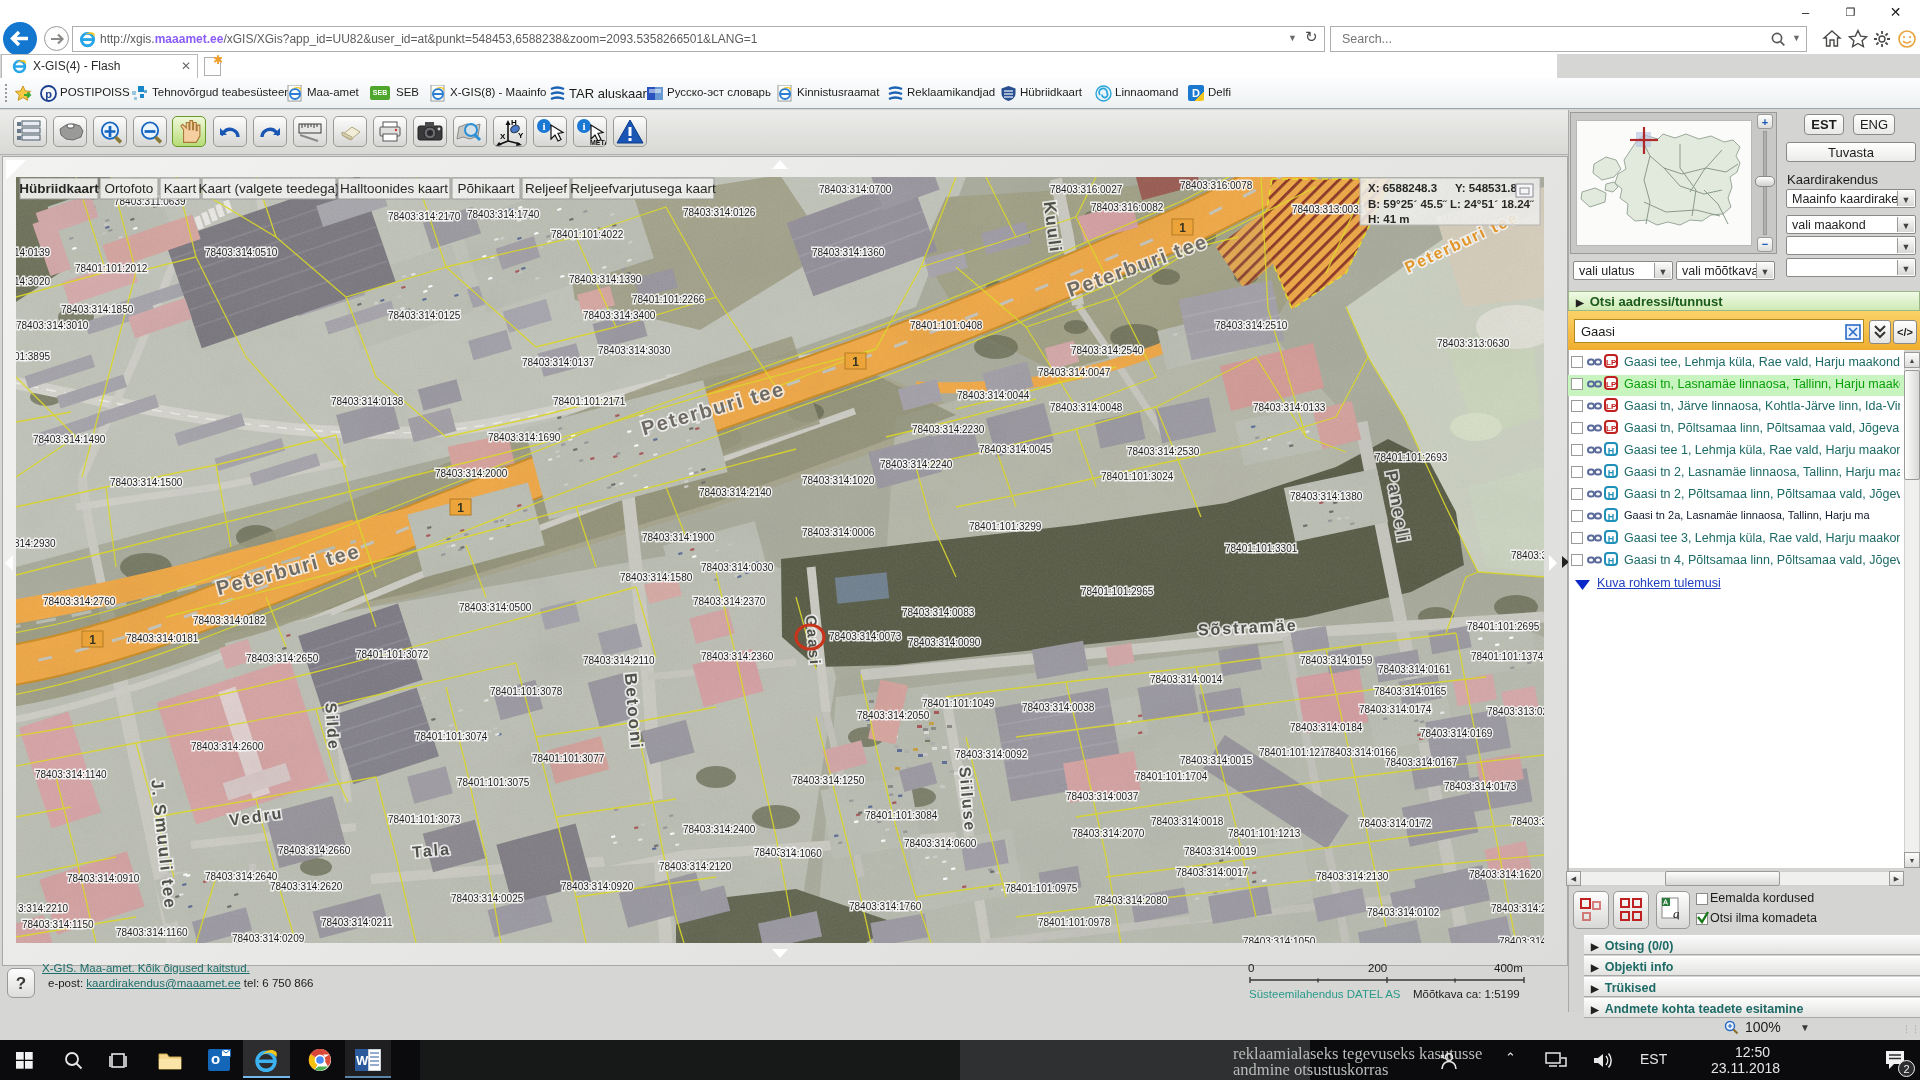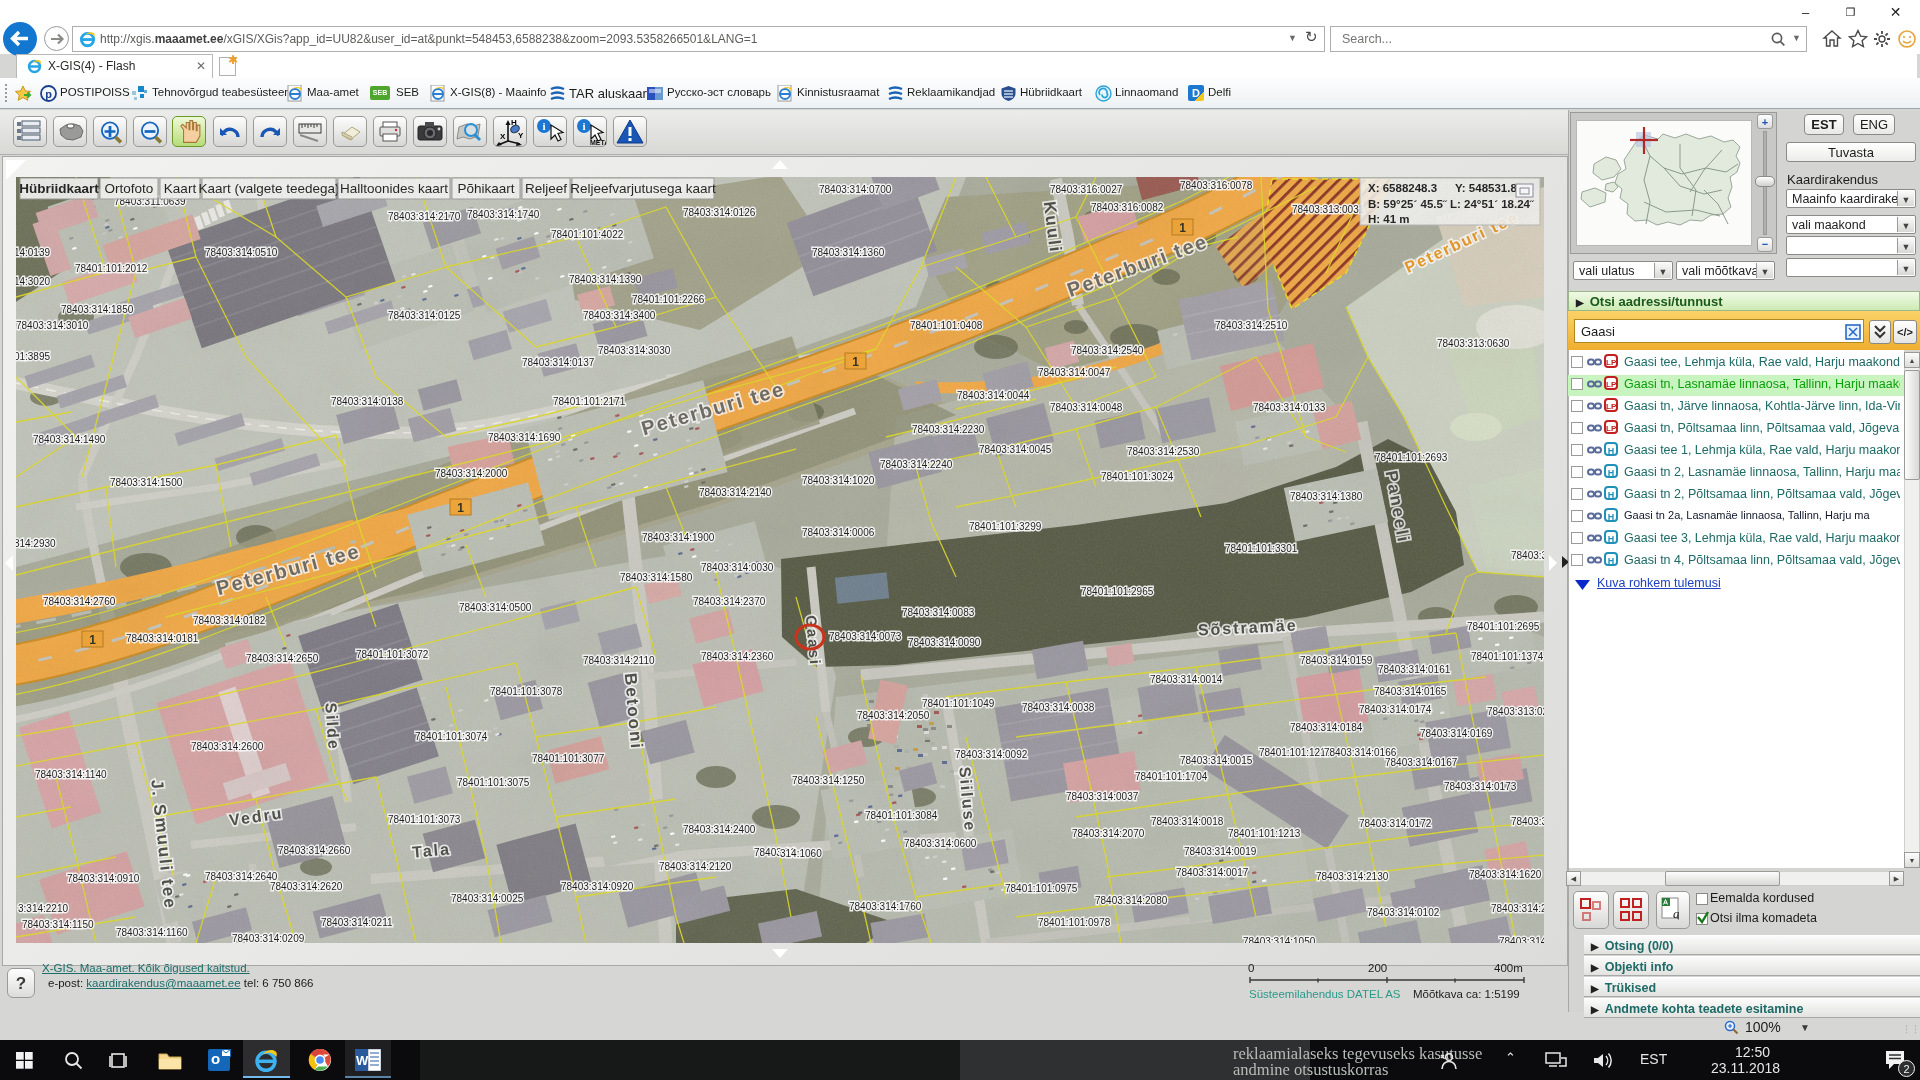--- a/index.html
+++ b/index.html
@@ -1,19 +1,19 @@
 <!DOCTYPE html>
 <html><head><meta charset="utf-8">
 <style>
 *{margin:0;padding:0;box-sizing:border-box}
 html,body{width:1920px;height:1080px;overflow:hidden;font-family:"Liberation Sans",sans-serif;background:#d6d6d4}
 .abs{position:absolute}
 #titlebar{left:0;top:0;width:1920px;height:25px;background:#fff}
 #addrrow{left:0;top:25px;width:1920px;height:29px;background:#fff}
-#tabrow{left:16px;top:54px;width:1901px;height:24px;background:#fff}
+#tabrow{left:1px;top:54px;width:1556px;height:24px;background:#fff}
 #bookbar{left:0;top:78px;width:1920px;height:31px;background:linear-gradient(#fcfdfe,#eef1f3);border-bottom:1px solid #9da6ad}
 #toolbar{left:0;top:110px;width:1920px;height:45px;background:linear-gradient(#ececea,#d8d8d5);border-bottom:1px solid #b0b0ae}
 .tbtn{position:absolute;top:6px;width:34px;height:31px;border:1px solid #9a9a98;border-radius:5px;background:linear-gradient(#fdfdfd,#d6d6d4)}
 .winbtn{position:absolute;top:0;height:25px;width:45px;color:#222;text-align:center;line-height:25px;font-size:13px}
 #mapframe{left:2px;top:156px;width:1566px;height:810px;background:linear-gradient(135deg,#f2f2f0,#dcdcda);border:1px solid #a8a8a6}
 #mapsvg{left:16px;top:177px;width:1528px;height:766px}
 #rpanel{left:1568px;top:110px;width:352px;height:902px;background:#d4d4d2}
 .dd{position:absolute;background:#fff;border:1px solid #8a8a88;border-radius:2px;font-size:12.5px;color:#222;padding-left:5px}
 .dda{position:absolute;right:1px;top:1px;bottom:1px;width:17px;background:linear-gradient(#fafafa,#d8d8d6);border-left:1px solid #9a9a98;color:#444;font-size:9px;text-align:center}
 .acc{position:absolute;left:16px;width:352px;height:20px;background:linear-gradient(#fbfbfb,#e2e2e0);border-top:1px solid #fff;border-bottom:1px solid #a8a8a6;color:#1d6a66;font-weight:bold;font-size:12.5px;line-height:20px}
@@ -35,21 +35,21 @@
 <div class="abs" style="left:44px;top:1px;width:25px;height:25px;border-radius:50%;border:1.5px solid #9a9a98;background:#fdfdfd"></div>
 <svg class="abs" style="left:49px;top:6px" width="16" height="16">
       <path d="M2 8 H13 M9 3.5 l4.5 4.5 -4.5 4.5" stroke="#8a8a88" stroke-width="2.2" fill="none"></path>
     </svg>
 <div class="abs" style="left:72px;top:1px;width:1253px;height:26px;border:1px solid #aeaeac;background:#fff"></div>
 <svg class="abs" style="left:78px;top:5px" width="19" height="18" viewBox="0 0 32 32">
       <circle cx="16" cy="17" r="11" fill="none" stroke="#26a5e8" stroke-width="5"></circle>
       <path d="M5 17 h22" stroke="#26a5e8" stroke-width="5"></path>
       <path d="M28 6 c-5-4-12-2-17 3 8-4 14-2 17 3 1-2 1-5 0-6z" fill="#f5c61d"></path>
     </svg>
-<div class="abs" style="left:100px;top:7px;font-size:12px;color:#5c5c5a">http://xgis.<b style="color:#404040">maaamet.ee</b>/xGIS/XGis?app_id=UU82&amp;user_id=at&amp;punkt=548453,6588238&amp;zoom=2093.5358266501&amp;LANG=1</div>
+<div class="abs" style="left:100px;top:7px;font-size:12px;color:#5c5c5a">http://xgis.<b style="color:#8b5cf6">maaamet.ee</b>/xGIS/XGis?app_id=UU82&amp;user_id=at&amp;punkt=548453,6588238&amp;zoom=2093.5358266501&amp;LANG=1</div>
 <div class="abs" style="left:1288px;top:8px;color:#6a6a68;font-size:9px">▼</div>
 <div class="abs" style="left:1305px;top:3px;color:#4a4a48;font-size:15px">↻</div>
 <div class="abs" style="left:1330px;top:1px;width:477px;height:26px;border:1px solid #aeaeac;background:#fff"></div>
 <div class="abs" style="left:1342px;top:7px;font-size:12.5px;color:#757573">Search...</div>
 <svg class="abs" style="left:1770px;top:6px" width="16" height="16">
       <circle cx="7" cy="7" r="4.6" fill="none" stroke="#5a5a58" stroke-width="1.7"></circle>
       <path d="M10.3 10.3 l4 4" stroke="#5a5a58" stroke-width="1.7"></path>
     </svg>
 <div class="abs" style="left:1792px;top:8px;color:#6a6a68;font-size:9px">▼</div>
 <svg class="abs" style="left:1822px;top:4px" width="20" height="20">

